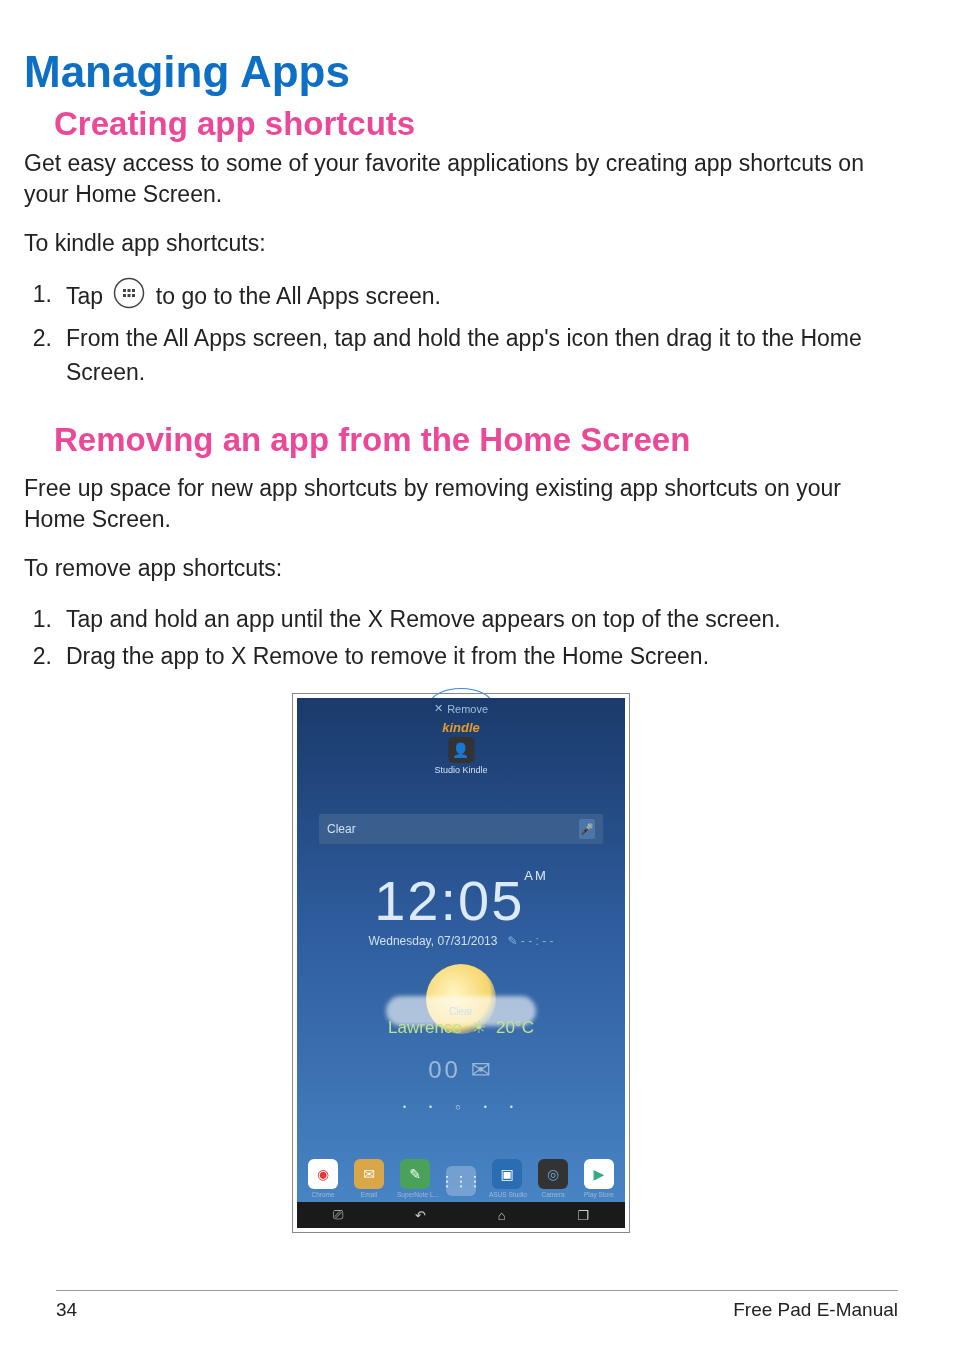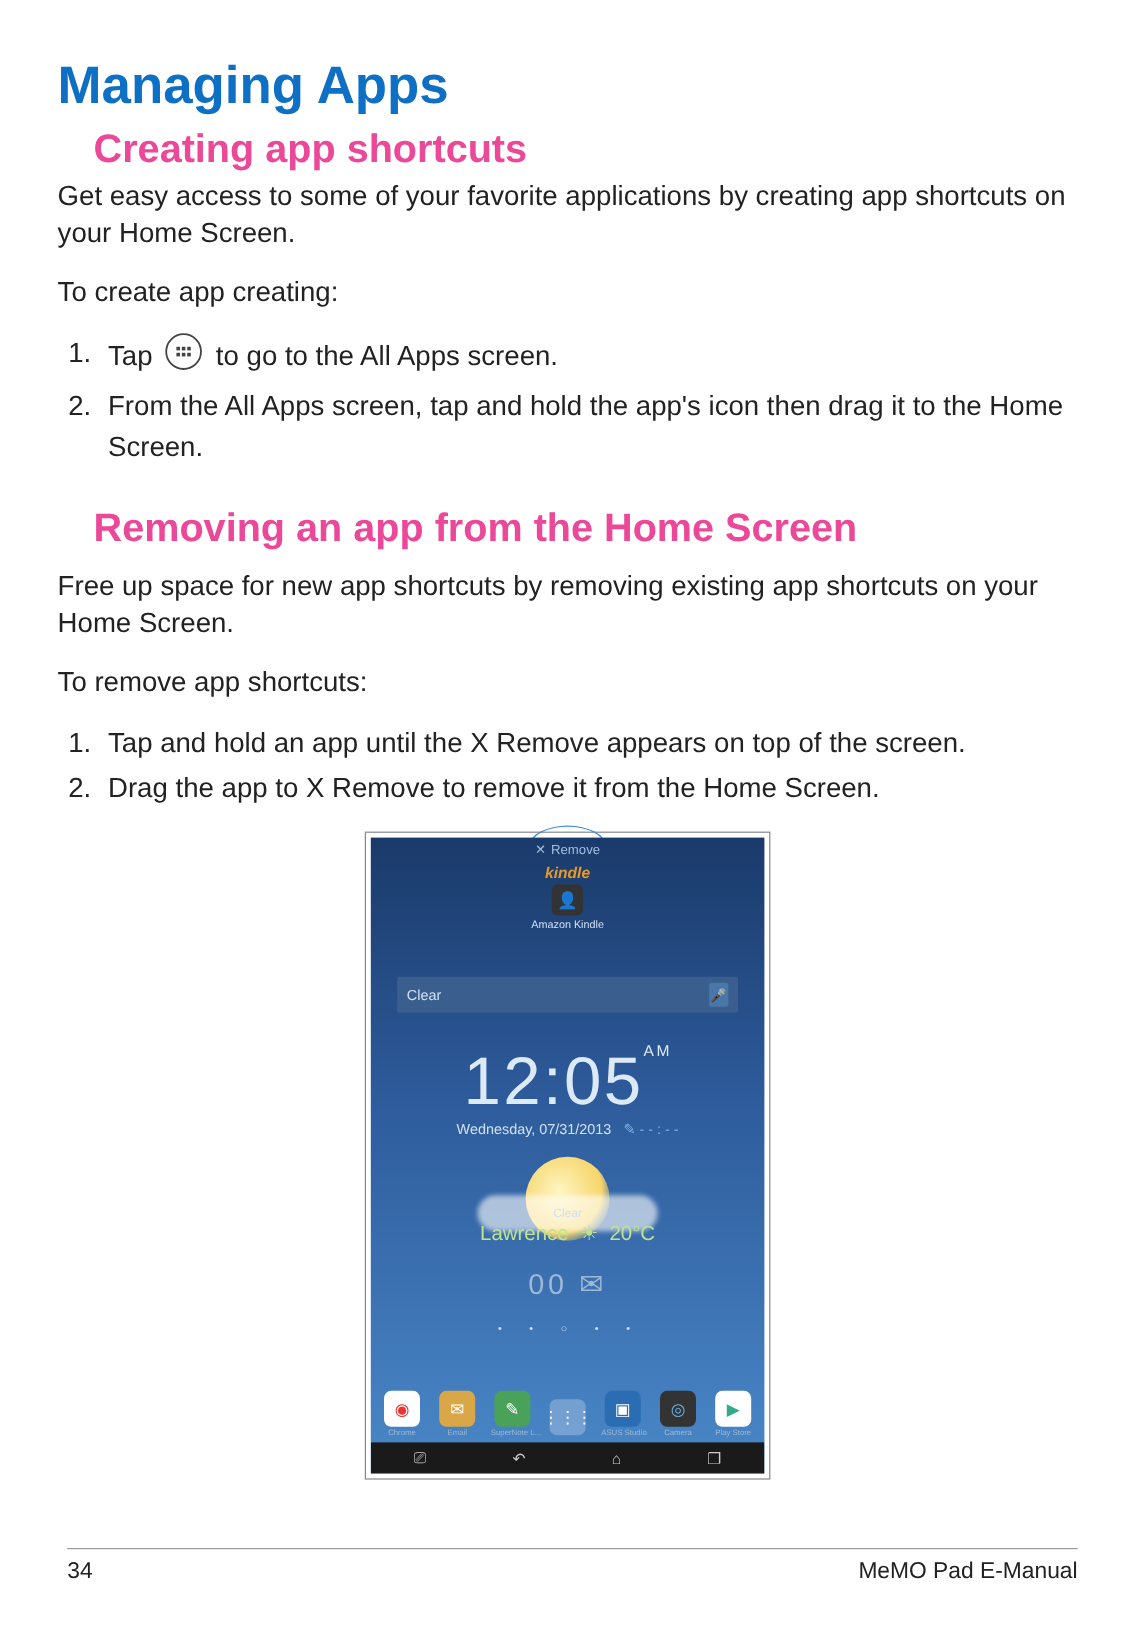--- a/index.html
+++ b/index.html
@@ -1,17 +1,17 @@
 <!DOCTYPE html>
 <html><head>
 <meta charset="utf-8">
 <style>
   * { box-sizing: border-box; margin: 0; padding: 0; }
   html, body { width: 954px; height: 1357px; background: #fff; font-family: "Segoe UI", "Helvetica Neue", Arial, sans-serif; }
-  .page { position: relative; width: 954px; height: 1357px; padding: 48px 56px 40px 48px; }
+  .page { position: relative; width: 954px; height: 1357px; padding: 48px 56px 40px 24px; }
   h1 { color: #0d70c4; font-weight: 700; font-size: 44px; line-height: 1.1; margin-bottom: 8px; }
   h2 { color: #ec4899; font-weight: 700; font-size: 33px; line-height: 1.2; margin-top: 0; margin-bottom: 4px; margin-left: 30px; }
   h2.spaced { margin-top: 30px; margin-bottom: 14px; }
   p { color: #222; font-size: 23px; line-height: 1.35; margin-bottom: 18px; }
   ol { list-style: none; padding: 0; margin: 0 0 20px 0; }
   ol li { display: flex; align-items: flex-start; font-size: 23px; line-height: 1.5; color: #222; margin-bottom: 2px; }
   ol li .num { width: 42px; flex: 0 0 42px; text-align: right; padding-right: 14px; }
   ol li .body { flex: 1; }
   .bold { font-weight: 400; }
   .allapps-icon { display:inline-block; vertical-align:middle; margin:0 4px; }
@@ -47,21 +47,21 @@
 <body>
 
 <div class="page">
 
   <h1>Managing Apps</h1>
 
   <h2>Creating app shortcuts</h2>
 
   <p>Get easy access to some of your favorite applications by creating app shortcuts on your Home Screen.</p>
 
-  <p>To create app creating:</p>
+  <p>To kindle app shortcuts:</p>
 
   <ol>
     <li>
       <span class="num">1.</span>
       <span class="body">
         <span>Tap </span><span class="allapps-icon"><svg width="32" height="32" viewBox="0 0 32 32">
               <circle cx="16" cy="16" r="14.5" fill="none" stroke="#444" stroke-width="1.5"></circle>
               <g fill="#444">
                 <rect x="10" y="12" width="3" height="3"></rect>
                 <rect x="14.5" y="12" width="3" height="3"></rect>
@@ -103,21 +103,21 @@
   <div class="shot-wrap">
     <div class="callout"></div>
     <div class="shot">
       <div class="remove-bar">
         <span>✕</span>
         <span>Remove</span>
       </div>
       <div class="kindle">
         <div class="kindle-logo">kindle</div>
         <div class="kindle-icon">👤</div>
-        <div class="kindle-label">Amazon Kindle</div>
+        <div class="kindle-label">Studio Kindle</div>
       </div>
       <div class="searchbar">
         <span>Clear</span>
         <span class="mic">🎤</span>
       </div>
       <div class="clock">
         <span>12:05</span><span class="am">AM</span>
       </div>
       <div class="datebar">
         <span>Wednesday, 07/31/2013</span> &nbsp; <span style="color:#7fb4e8">✎ - - : - -</span>
@@ -170,16 +170,16 @@
         <span>⎚</span>
         <span>↶</span>
         <span>⌂</span>
         <span>❐</span>
       </div>
     </div>
   </div>
 
   <div class="footer">
     <span>34</span>
-    <span>MeMO Pad E-Manual</span>
+    <span>Free Pad E-Manual</span>
   </div>
 
 </div>
 
 </body></html>

